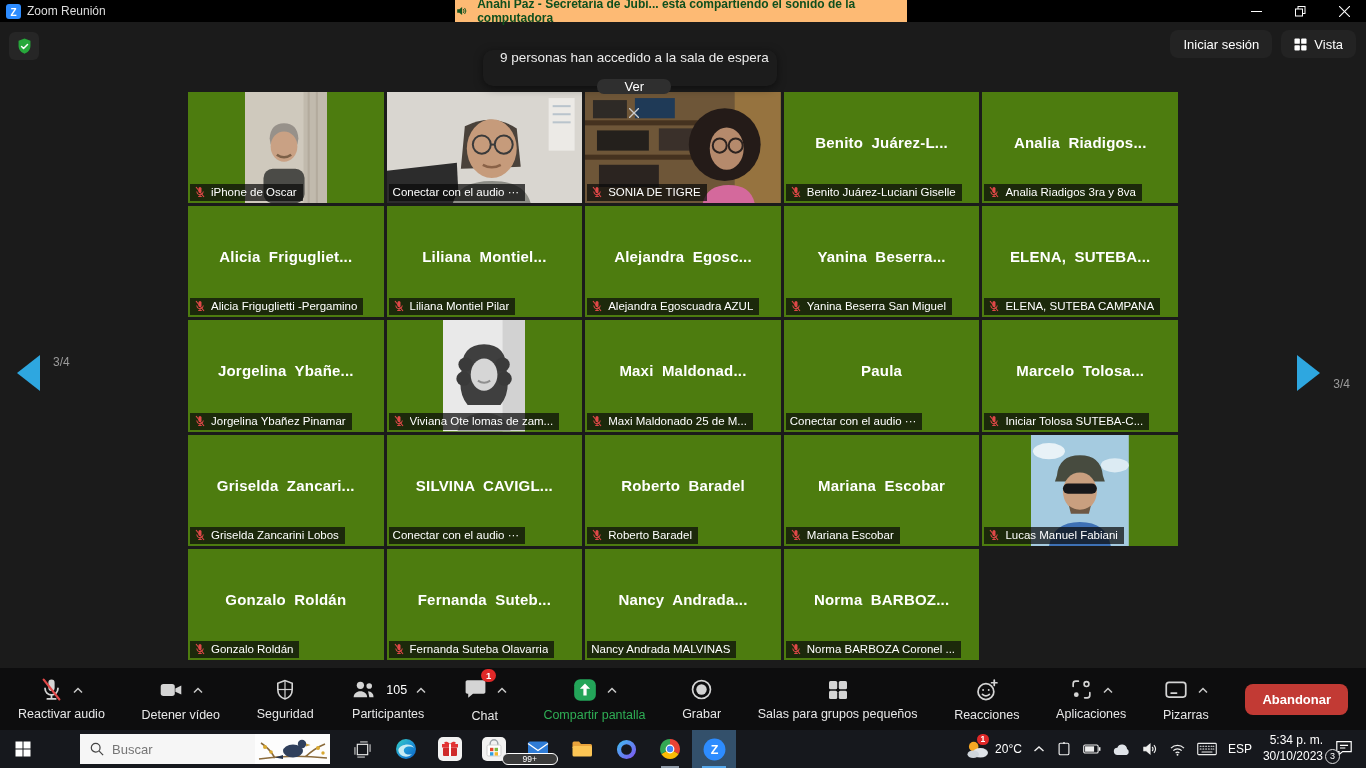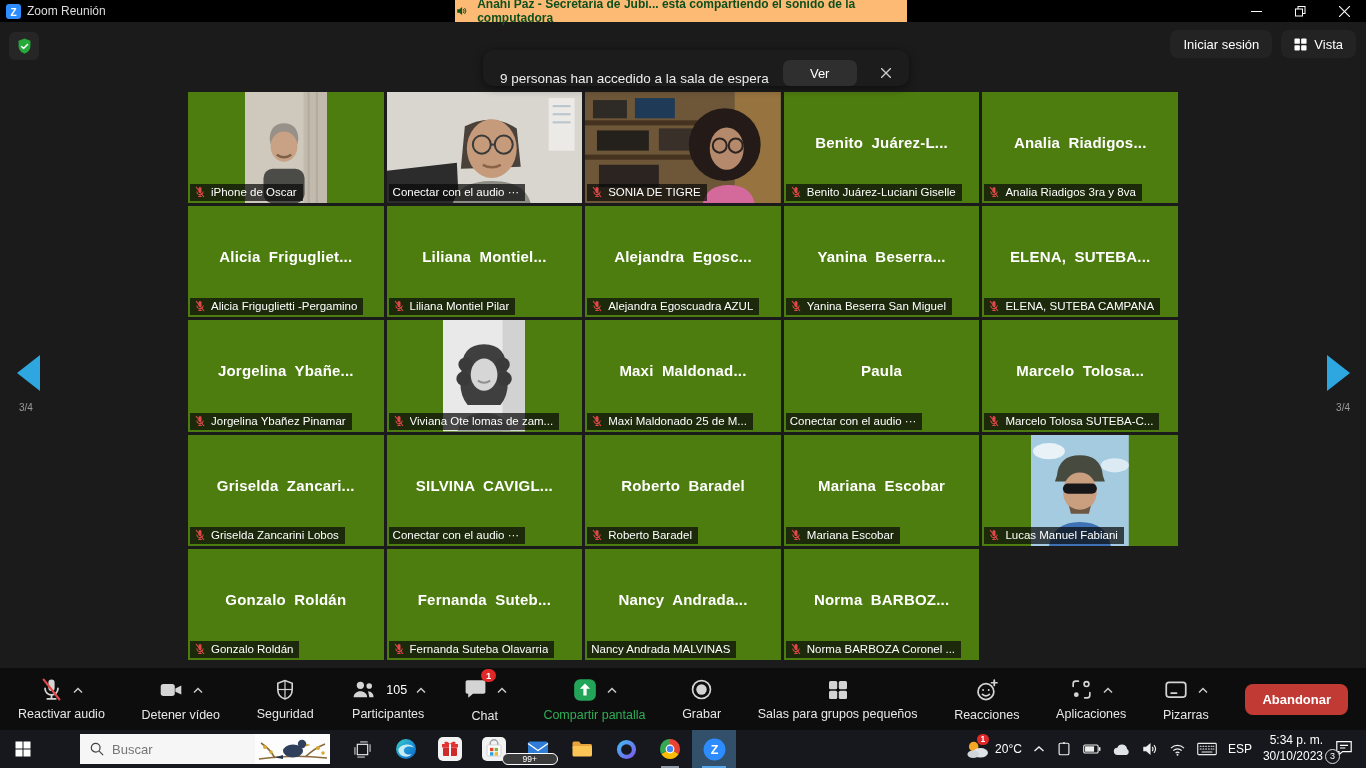--- a/index.html
+++ b/index.html
@@ -14,34 +14,34 @@
   .share-banner { position:absolute; left:455px; top:0; width:452px; height:22px; background:#fdba74; color:#0f4f1d; font-weight:bold; font-size:12px; display:flex; align-items:center; justify-content:center; gap:9px; }
   .win-controls { margin-left:auto; display:flex; height:22px; }
   .wc { width:44px; height:22px; display:flex; align-items:center; justify-content:center; }
 
   
   .meeting { position:absolute; top:22px; left:0; width:1366px; height:646px; background:#1b1b1b; }
   .shield-btn { position:absolute; left:9px; top:10px; width:30px; height:28px; background:#262626; border-radius:6px; display:flex; align-items:center; justify-content:center; }
   .header-right { position:absolute; right:10px; top:8px; display:flex; gap:9px; }
   .hr-btn { background:#232323; border-radius:8px; height:28px; padding:0 13px; color:#fff; font-size:13px; display:flex; align-items:center; gap:7px; }
 
-  .notification { position:absolute; left:483px; top:28px; height:36px; background:#1c1c1c; border-radius:10px; display:flex; align-items:flex-end; padding:0 8px 0 17px; gap:14px; color:#ececec; font-size:13.5px; box-shadow:0 2px 8px rgba(0,0,0,.5); z-index:30; }
+  .notification { position:absolute; left:483px; top:28px; height:36px; background:#1c1c1c; border-radius:10px; display:flex; align-items:center; padding:0 8px 0 17px; gap:14px; color:#ececec; font-size:13.5px; box-shadow:0 2px 8px rgba(0,0,0,.5); z-index:30;flex-direction:column; }
   .ver-btn { background:#2f2f2f; border-radius:7px; width:74px; height:26px; display:flex; align-items:center; justify-content:center; color:#fff; font-size:13px; }
   .notif-close { width:30px; height:26px; display:flex; align-items:center; justify-content:center; }
 
   .grid { position:absolute; left:188px; top:70px; width:990px; height:568px; display:grid; grid-template-columns:repeat(5,1fr); grid-template-rows:repeat(5,1fr); gap:3px; }
   .tile { position:relative; background:#4d7c0f; overflow:hidden; }
   .tile-center { position:absolute; left:50%; top:45%; transform:translate(-50%,-50%); color:#fff; font-weight:bold; font-size:15px; white-space:nowrap; word-spacing:4px; letter-spacing:.2px; }
   .tile-media { position:absolute; inset:0; display:flex; justify-content:center; }
   .tile-media svg.full { width:100%; height:100%; }
   .tile-media svg.strip { height:100%; }
   .tile-label { position:absolute; left:2px; bottom:2px; max-width:190px; background:rgba(10,10,10,.72); color:#fff; font-size:11.5px; padding:2px 6px 3px 4px; display:flex; align-items:center; gap:5px; white-space:nowrap; overflow:hidden; }
   .tile-label .lt { overflow:hidden; text-overflow:clip; }
 
-  .nav { position:absolute; display:flex; flex-direction:column; gap:11px; color:#9b9b9b; font-size:10px; }
+  .nav { position:absolute; display:flex; flex-direction:row; gap:11px; color:#9b9b9b; font-size:12px; }
   .nav-left { left:17px; top:333px; align-items:flex-start; }
   .nav-right { right:16px; top:333px; align-items:flex-end; }
   .nav .pg { padding-left:2px; }
 
   
   .toolbar { position:absolute; top:668px; left:0; width:1366px; height:62px; background:#0d0d0e; display:flex; align-items:stretch; justify-content:space-between; padding:0 18px; z-index:20; }
   .tbtn { display:flex; flex-direction:column; align-items:center; justify-content:center; gap:5px; color:#e8e8e8; font-size:12.5px; }
   .icon-row { display:flex; align-items:center; gap:9px; position:relative; }
   .chev { margin-top:2px; }
   .count { font-size:12.5px; color:#fff; }
@@ -398,21 +398,21 @@
   <div class="tile">
 
     <div class="tile-center">Marcelo Tolosa...</div>
     <div class="tile-label">
       <svg class="mic-muted" width="12" height="12" viewBox="0 0 24 24">
               <rect x="9" y="2" width="6" height="12" rx="3" fill="#e04848"></rect>
               <path d="M5.5 11a6.5 6.5 0 0 0 13 0" fill="none" stroke="#e04848" stroke-width="2"></path>
               <path d="M12 17.5V21M8.5 21h7" stroke="#e04848" stroke-width="2" fill="none"></path>
               <line x1="4" y1="2" x2="20" y2="22" stroke="#e04848" stroke-width="2.4"></line>
             </svg>
-      <span class="lt">Marcelo Tolosa SUTEBA-C...</span>
+      <span class="lt">Iniciar Tolosa SUTEBA-C...</span>
     </div>
   </div>
 
   <div class="tile">
 
     <div class="tile-center">Griselda Zancari...</div>
     <div class="tile-label">
       <svg class="mic-muted" width="12" height="12" viewBox="0 0 24 24">
               <rect x="9" y="2" width="6" height="12" rx="3" fill="#e04848"></rect>
               <path d="M5.5 11a6.5 6.5 0 0 0 13 0" fill="none" stroke="#e04848" stroke-width="2"></path>

